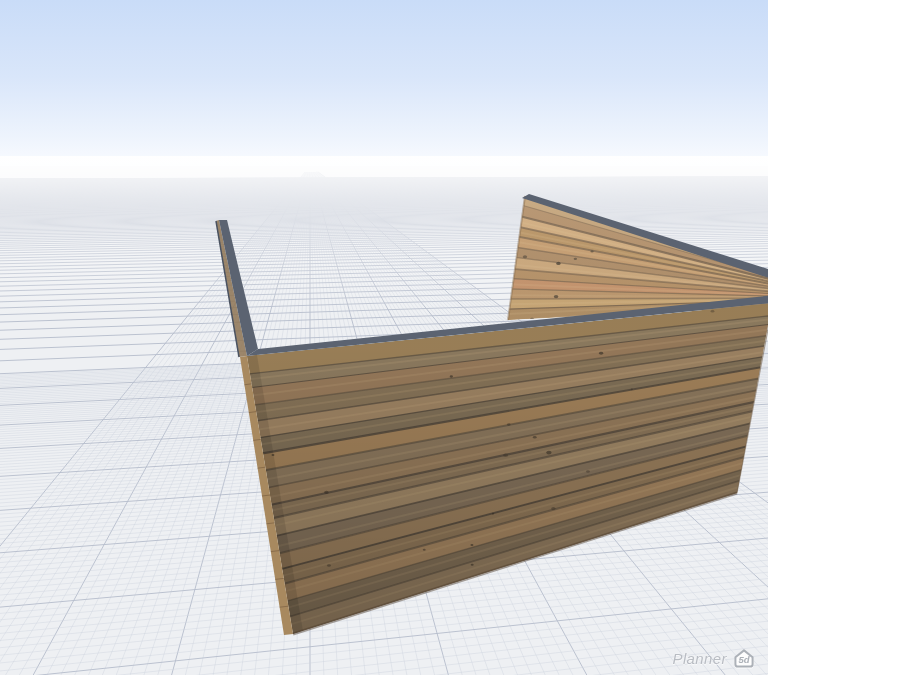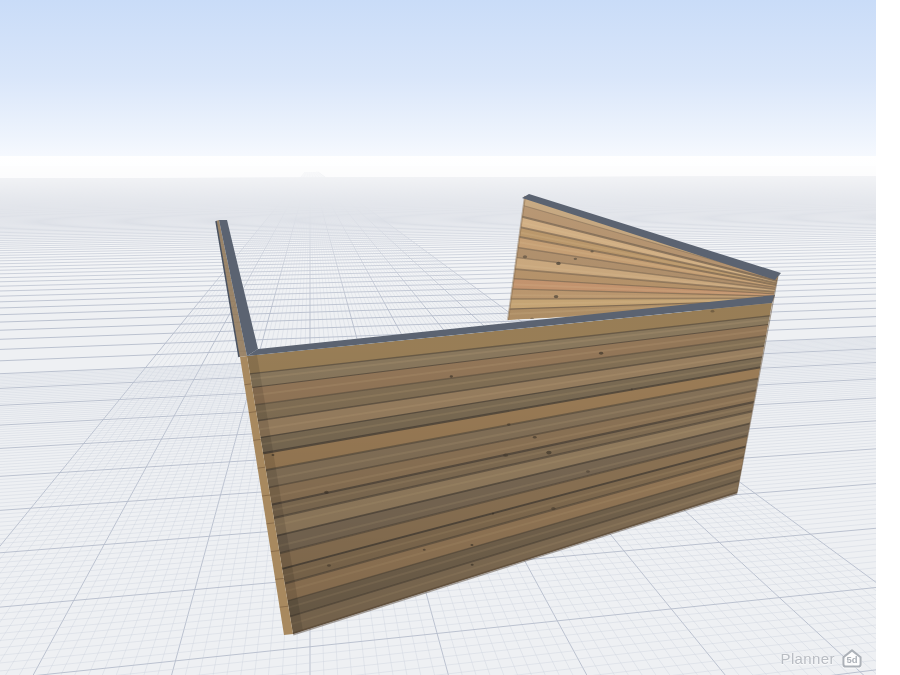--- a/index.html
+++ b/index.html
@@ -1,18 +1,18 @@
 <!DOCTYPE html>
 <html><head>
 <meta charset="utf-8">
 <style>
   html,body{margin:0;padding:0;background:#ffffff;}
   .stage{
-    position:relative;width:876px;height:675px;overflow:hidden;
-    font-family:"Liberation Sans",sans-serif;background:#404040;
+    position:relative;width:768px;height:675px;overflow:hidden;
+    font-family:"Liberation Sans",sans-serif;background:#404040;font-style:italic;
   }
   .sky{position:absolute;left:0;top:0;width:900px;height:172px;}
   #scene{position:absolute;left:0;top:0;width:900px;height:675px;display:block;}
   .wm{
     position:absolute;right:12px;bottom:6px;
     display:flex;align-items:center;gap:5px;
     opacity:0.88;user-select:none;
   }
   .wm-text{
     font-size:15px;font-weight:400;letter-spacing:0.4px;

